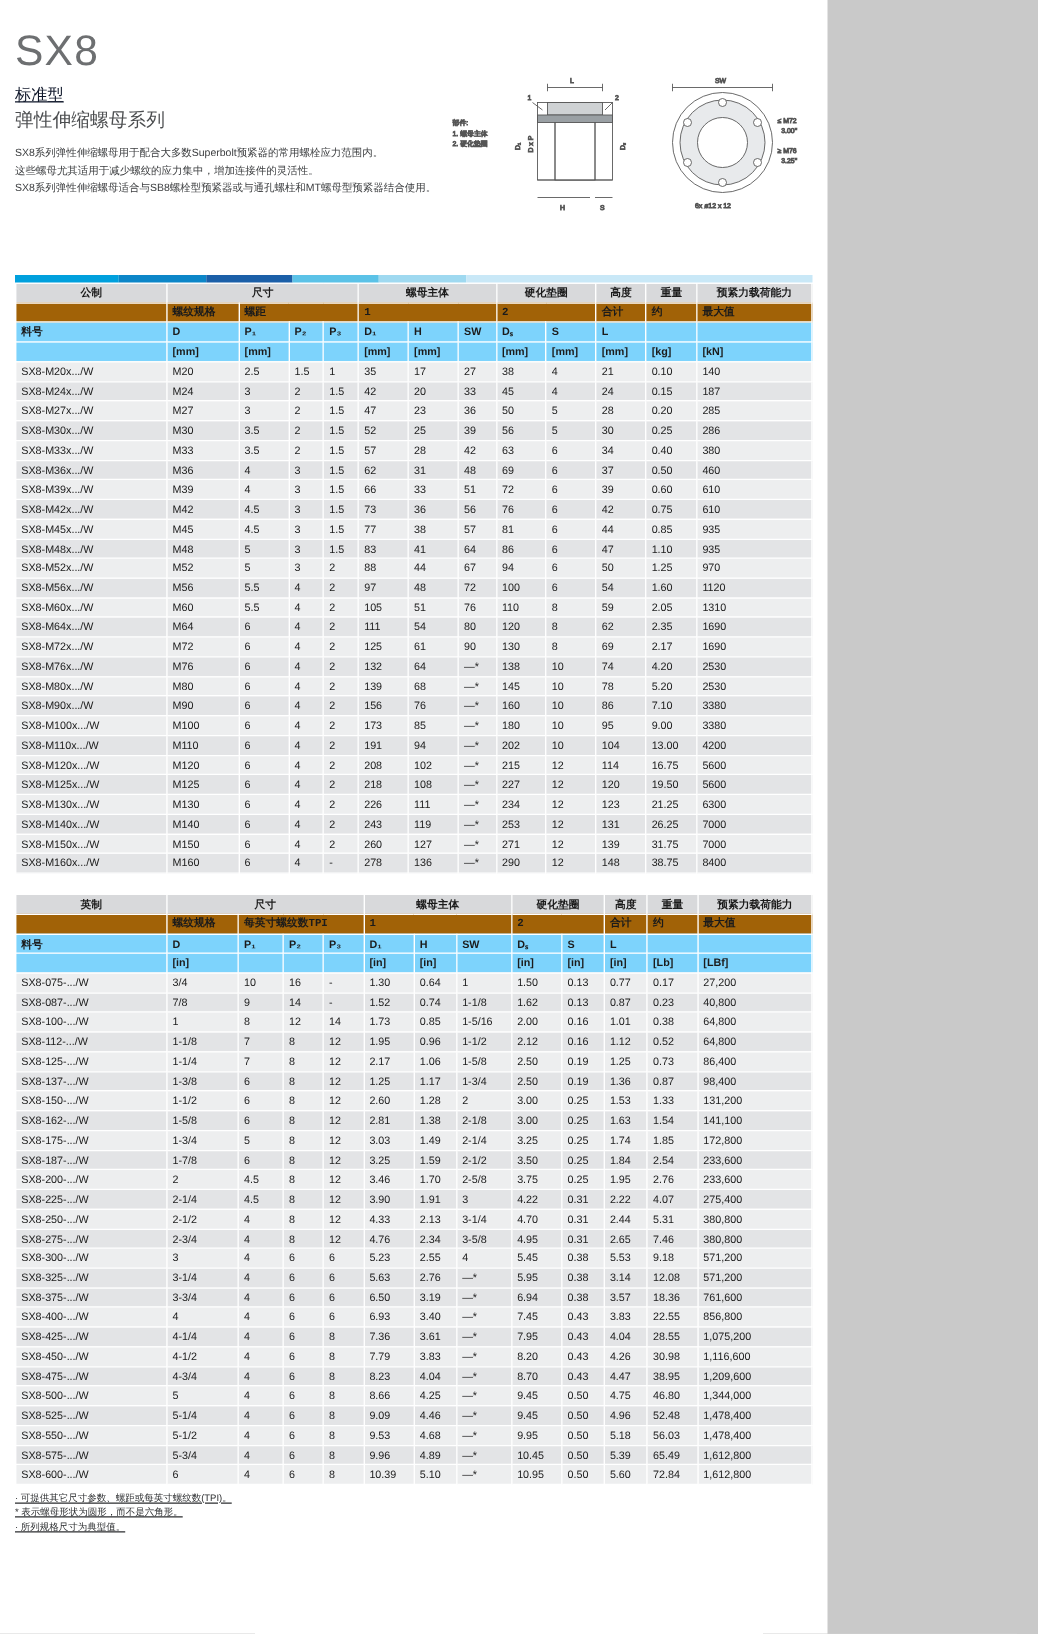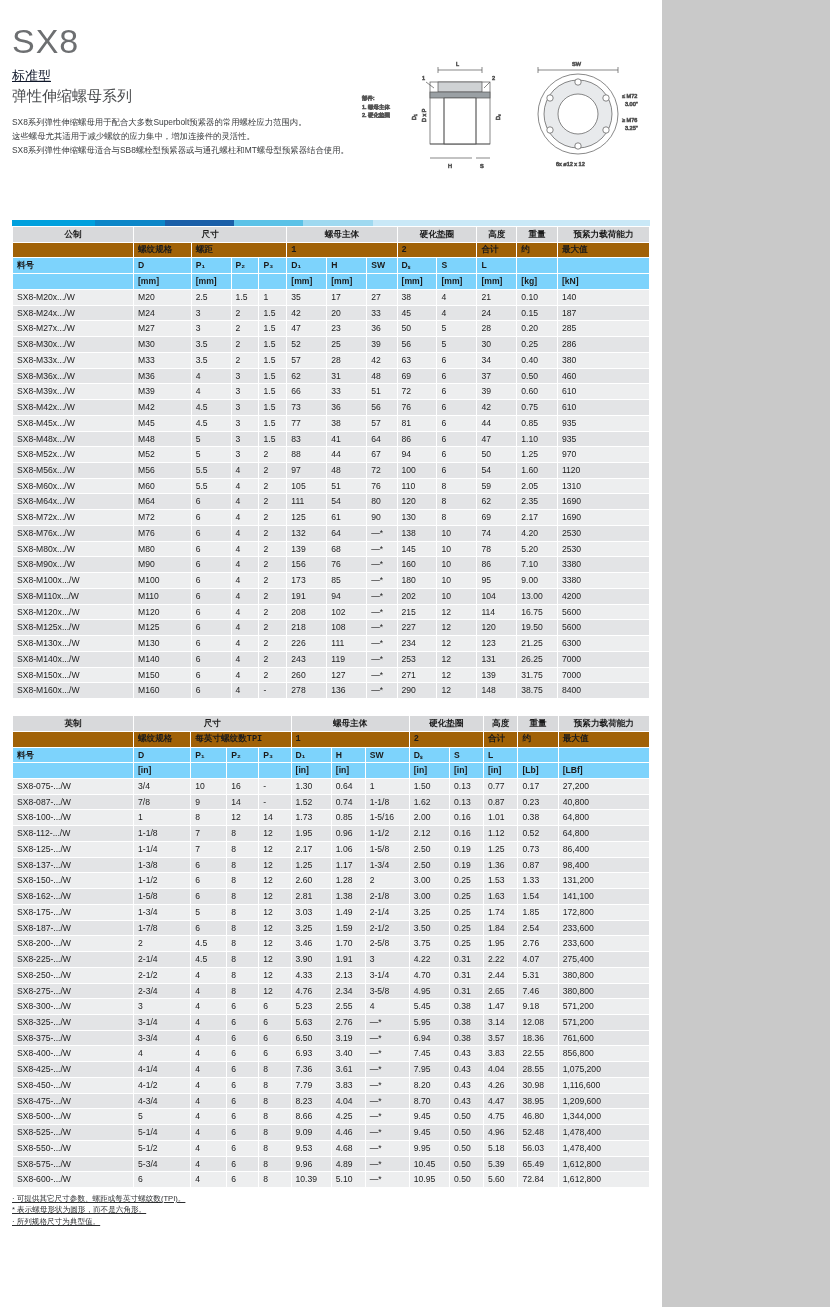--- a/index.html
+++ b/index.html
@@ -829,21 +829,21 @@
             <td class="colw1">SX8-300-.../W</td>
             <td>3</td>
             <td>4</td>
             <td>6</td>
             <td>6</td>
             <td>5.23</td>
             <td>2.55</td>
             <td>4</td>
             <td>5.45</td>
             <td>0.38</td>
-            <td>1.47</td>
+            <td>5.53</td>
             <td>9.18</td>
             <td>571,200</td>
           </tr>
           <tr class="rowB">
             <td class="colw1">SX8-325-.../W</td>
             <td>3-1/4</td>
             <td>4</td>
             <td>6</td>
             <td>6</td>
             <td>5.63</td>

